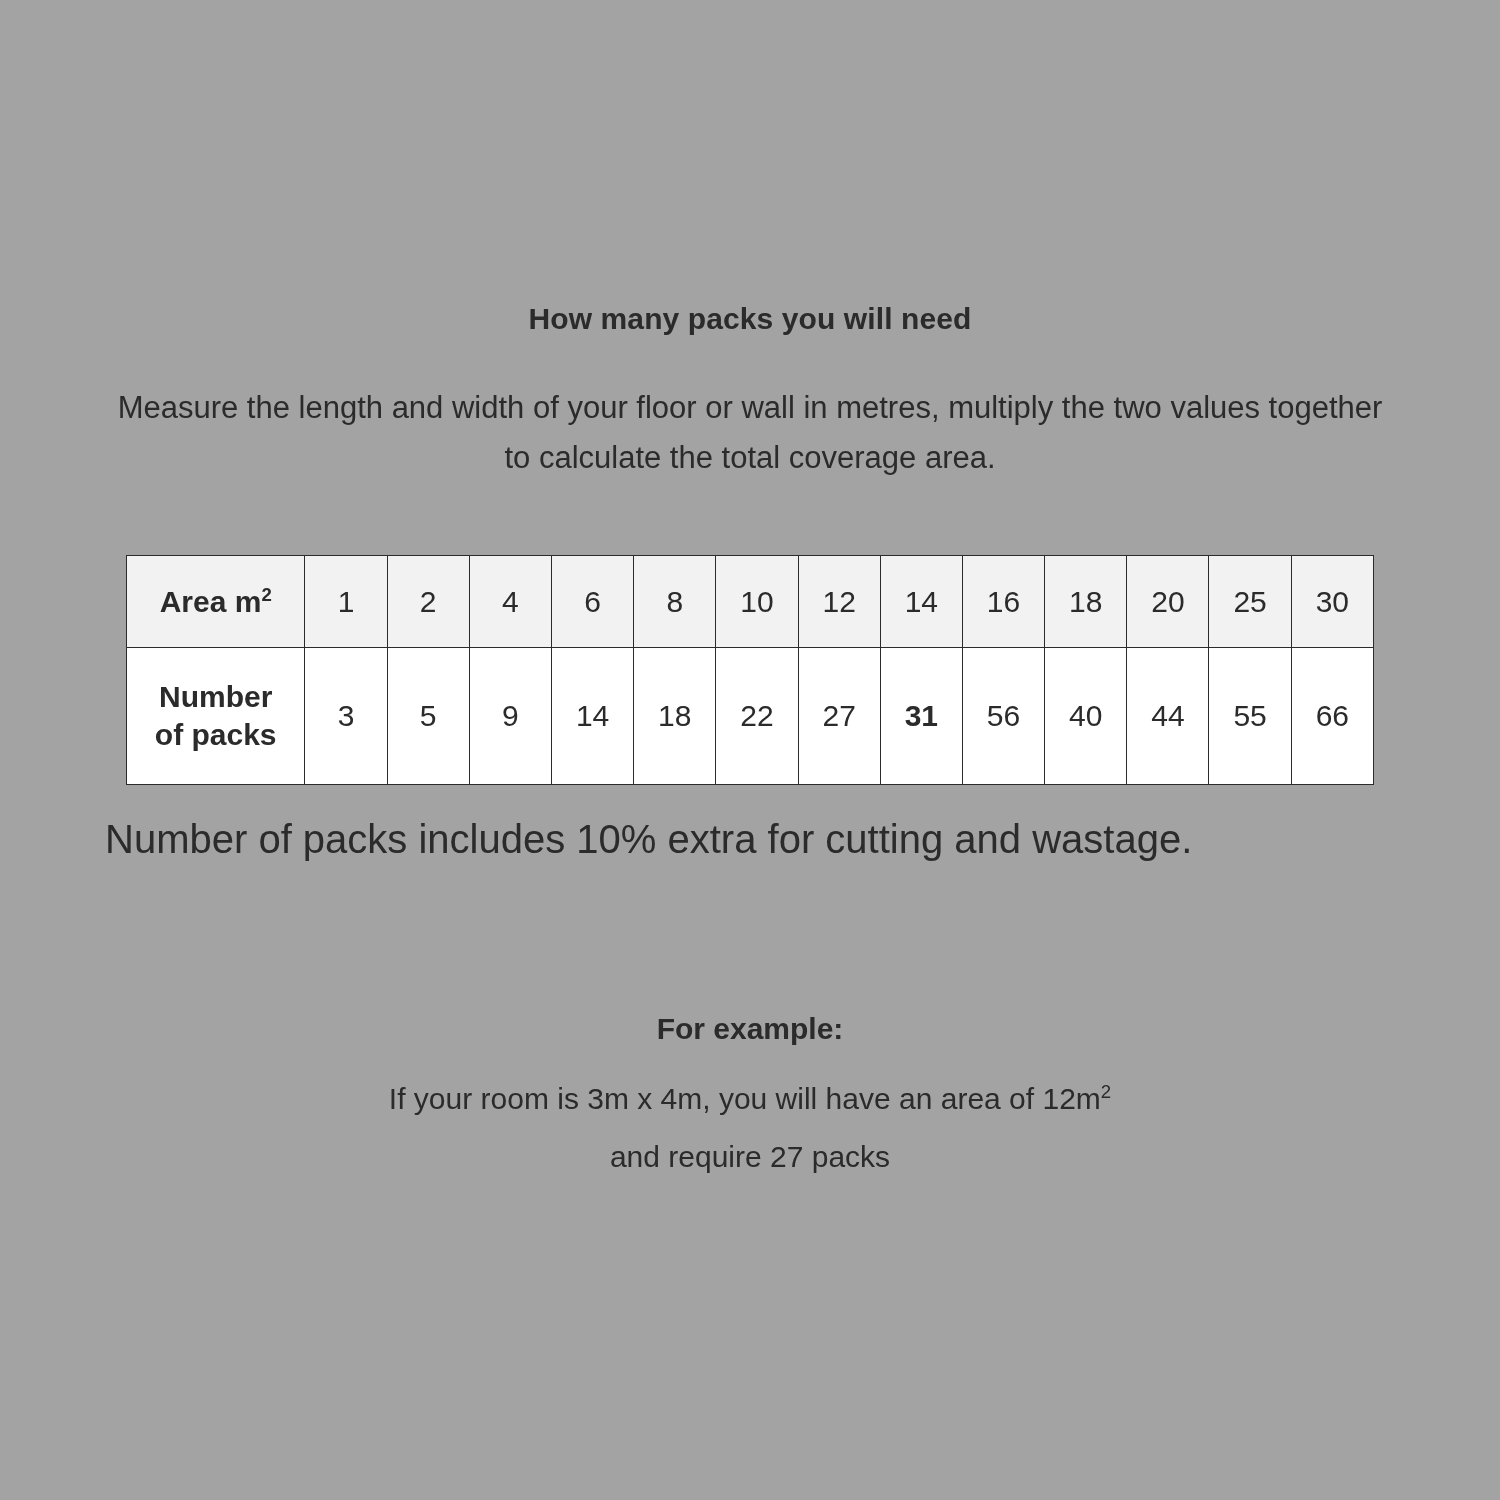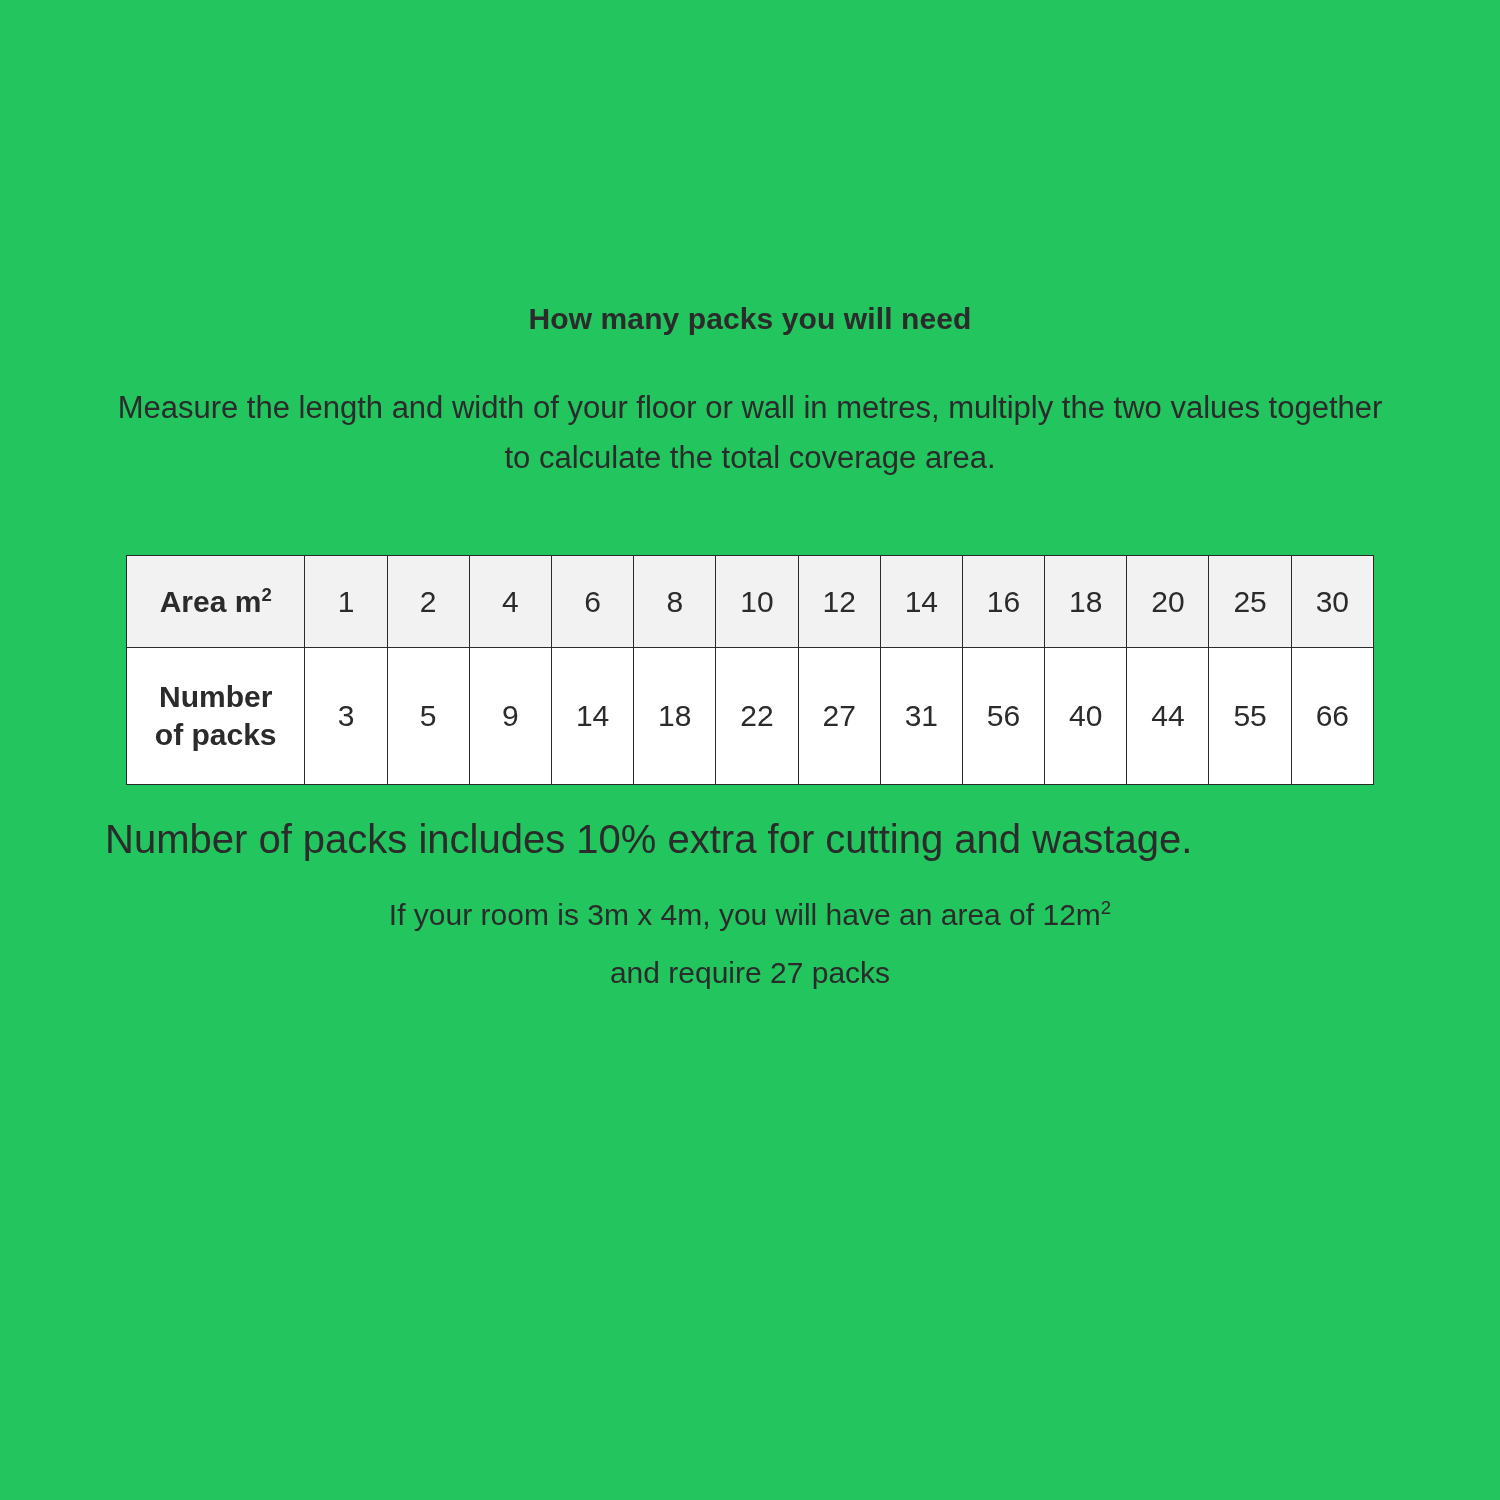--- a/index.html
+++ b/index.html
@@ -9,21 +9,21 @@
     width: 1500px;
     height: 1500px;
     background: #ffffff;
     font-family: "Liberation Sans", sans-serif;
     color: #2b2b2b;
   }
   .page {
     position: relative;
     width: 1500px;
     height: 1500px;
-    background: #22c55e;
+    background: #a3a3a3;
   }
   .content {
     position: absolute;
     left: 0;
     top: 0;
     width: 1500px;
     padding: 0 105px;
   }
 
   .title {
@@ -88,20 +88,21 @@
     line-height: 1.28;
   }
   td.datacell { width: 82px; }
 
   td.highlight-top {
     border: 2px solid #2e7d4f;
   }
   td.highlight-bottom {
     border-left: 2px solid #2b2b2b;
     border-right: 2px solid #2b2b2b;
+    font-weight: bold;
   }
 
   .note {
     text-align: left;
     font-size: 40px;
     color: #2b2b2b;
     margin-top: 32px;
   }
 
   .example-title {
@@ -169,19 +170,20 @@
             <td class="datacell">44</td>
             <td class="datacell">55</td>
             <td class="datacell">66</td>
           </tr>
         </tbody>
       </table>
     </div>
 
     <div class="note">Number of packs includes 10% extra for cutting and wastage.</div>
 
+    <div class="example-title">For example:</div>
     <div class="example-line">
       <span>If your room is 3m x 4m, you will have an area of 12m</span><sup>2</sup>
     </div>
     <div class="example-line second">and require 27 packs</div>
 
   </div>
 </div>
 
 </body></html>

